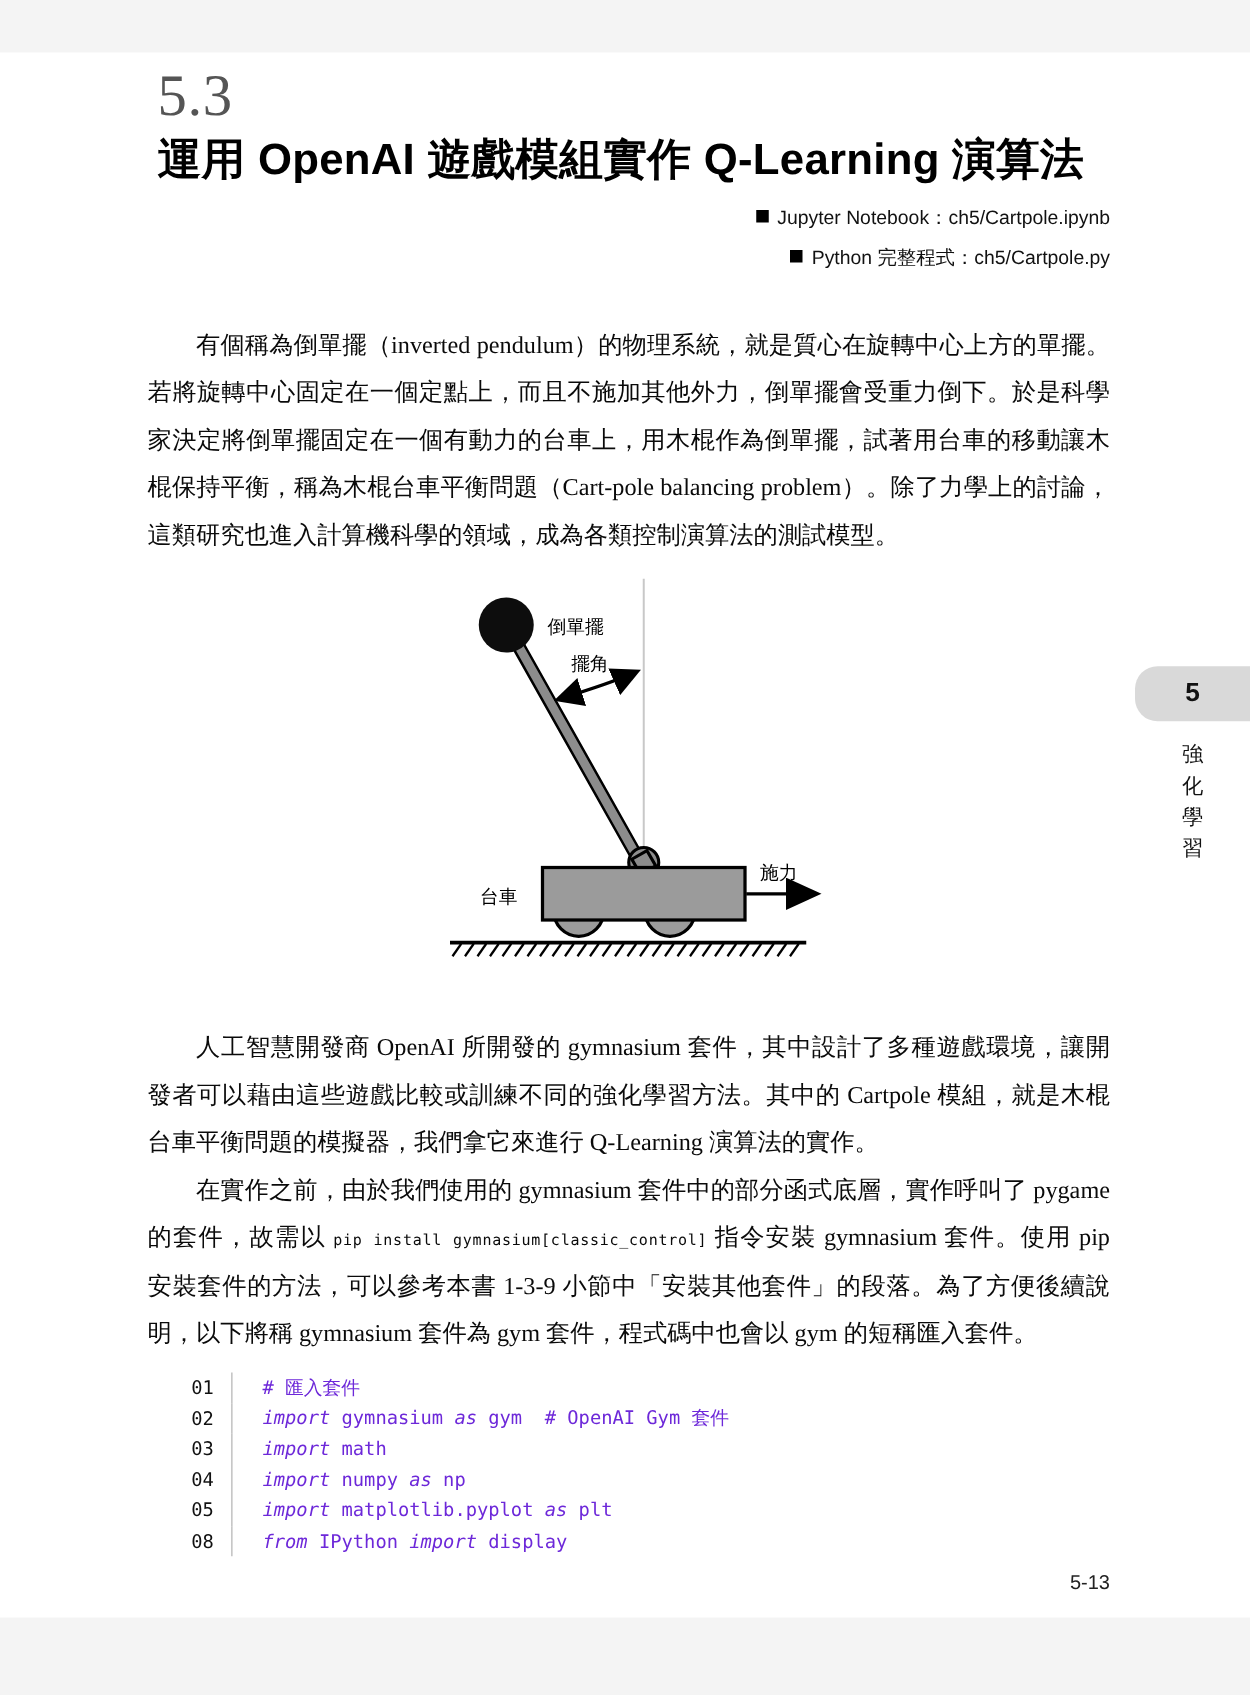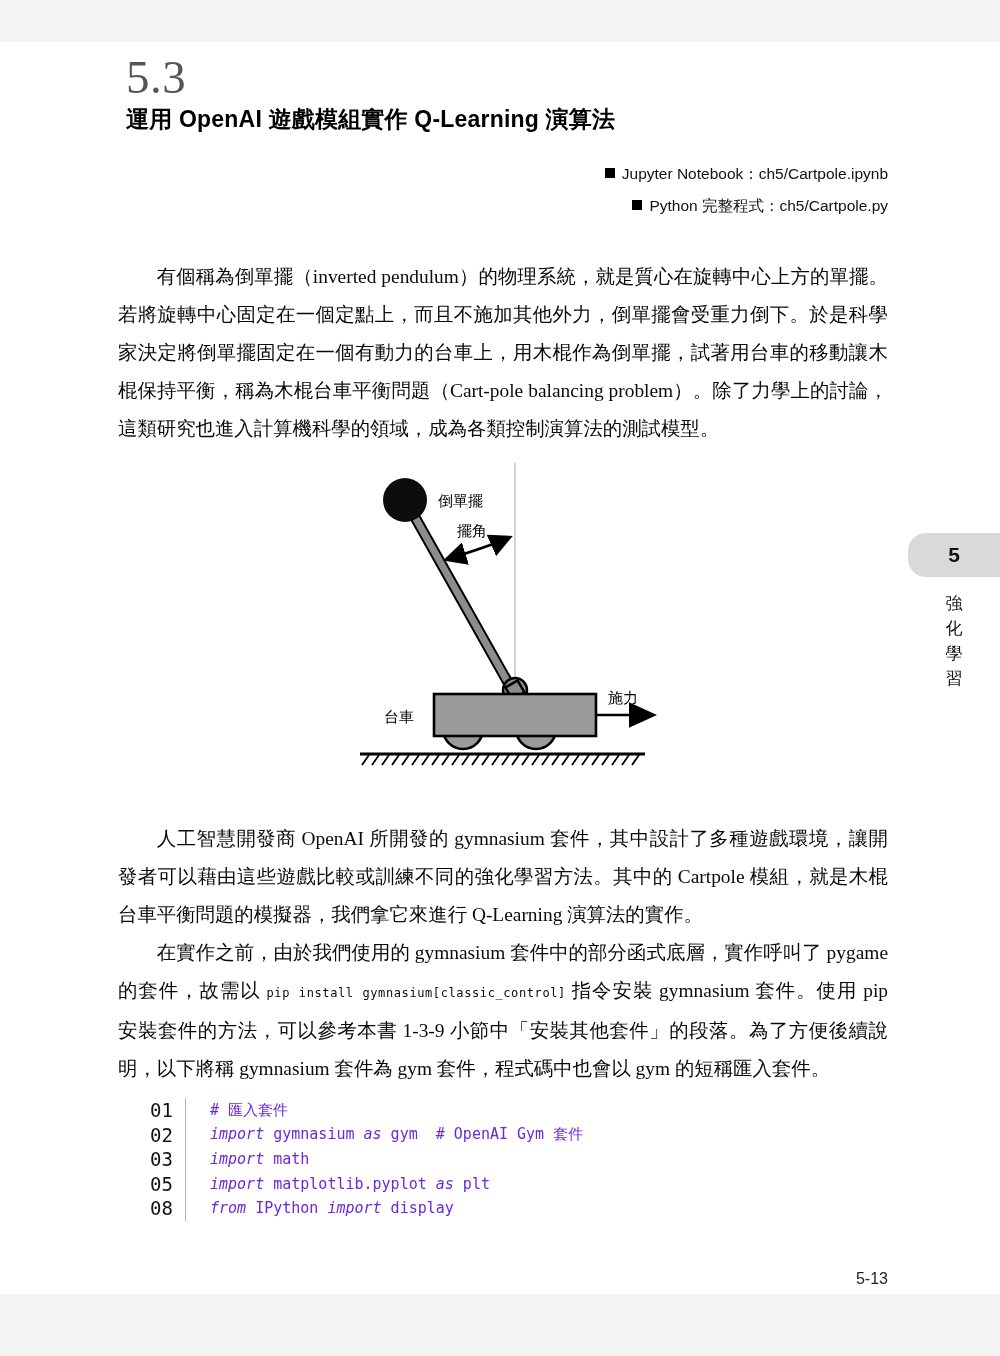--- a/index.html
+++ b/index.html
@@ -39,21 +39,21 @@
     flex-direction: column;
   }
   .heading-num {
     font-family: "Liberation Serif", "DejaVu Serif", serif;
     font-size: 47px;
     color: #555555;
     letter-spacing: 0.5px;
   }
   .heading-text {
     font-family: "Liberation Sans", "DejaVu Sans", sans-serif;
-    font-size: 23px;
+    font-size: 35px;
     font-weight: bold;
     color: #000000;
     margin-left: 14px;
     letter-spacing: 0.2px;
   }
 
   .res-line {
     position: absolute;
     right: 112px;
     font-family: "Liberation Sans", "DejaVu Sans", sans-serif;
@@ -150,21 +150,21 @@
   .code-row {
     display: flex;
     align-items: center;
     height: 24.5px;
   }
   .code-num {
     width: 36px;
     text-align: right;
     padding-right: 14px;
     font-family: "DejaVu Sans Mono", "Liberation Mono", monospace;
-    font-size: 19px;
+    font-size: 15px;
     color: #111;
     border-right: 1.5px solid #b5b5b5;
     box-sizing: border-box;
     height: 24.5px;
     line-height: 24.5px;
   }
   .code-txt {
     padding-left: 24px;
     font-family: "DejaVu Sans Mono", "Liberation Mono", monospace;
     font-size: 15px;
@@ -174,21 +174,20 @@
   .kw { font-style: italic; }
 
   
   .folio {
     position: absolute;
     right: 112px;
     top: 1258px;
     font-family: "Liberation Sans", "DejaVu Sans", sans-serif;
     font-size: 16px;
     color: #222;
-    margin-top: 12px;
   }
 </style>
 </head>
 <body>
 
 <div class="page">
   <div class="paper"></div>
 
   <div class="heading">
     <span class="heading-num">5.3</span>
@@ -307,20 +306,24 @@
       </div>
       <div class="code-row">
         <div class="code-num">02</div>
         <div class="code-txt"><span class="kw">import</span><span> gymnasium </span><span class="kw">as</span><span> gym  # OpenAI Gym 套件</span></div>
       </div>
       <div class="code-row">
         <div class="code-num">03</div>
         <div class="code-txt"><span class="kw">import</span><span> math</span></div>
       </div>
       <div class="code-row">
+        <div class="code-num">04</div>
+        <div class="code-txt"><span class="kw">import</span><span> numpy </span><span class="kw">as</span><span> np</span></div>
+      </div>
+      <div class="code-row">
         <div class="code-num">05</div>
         <div class="code-txt"><span class="kw">import</span><span> matplotlib.pyplot </span><span class="kw">as</span><span> plt</span></div>
       </div>
       <div class="code-row">
         <div class="code-num">08</div>
         <div class="code-txt"><span class="kw">from</span><span> IPython </span><span class="kw">import</span><span> display</span></div>
       </div>
     </div>
 
   <div class="folio">5-13</div>

